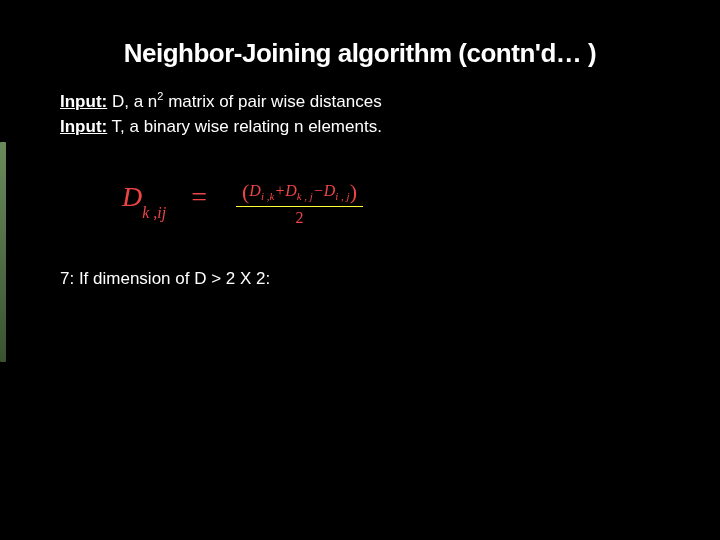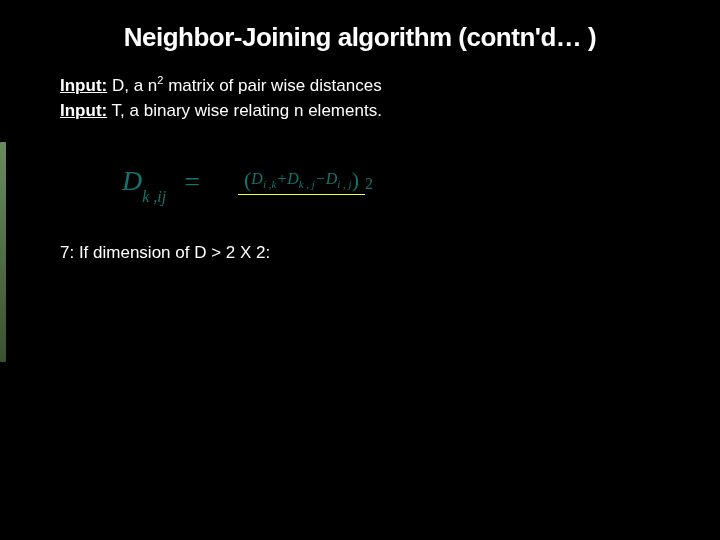--- a/index.html
+++ b/index.html
@@ -10,21 +10,21 @@
     background: #000;
     color: #fff;
     font-family: Arial, Helvetica, sans-serif;
     overflow: hidden;
   }
   .slide {
     position: relative;
     width: 720px;
     height: 540px;
     box-sizing: border-box;
-    padding: 12px 40px 20px 40px;
+    padding: 28px 40px 20px 40px;
   }
   .title {
     font-size: 26px;
     font-weight: bold;
     text-align: center;
     margin: 10px 0 20px 0;
     letter-spacing: -0.5px;
   }
   .content {
     position: relative;
@@ -48,43 +48,43 @@
   .bold { font-weight: bold; }
   .uline { text-decoration: underline; }
   .sup { font-size: 11px; vertical-align: super; }
   .spacer { height: 22px; }
   .indent { padding-left: 48px; }
 
   .formula {
     margin: 18px 0 18px 70px;
     font-family: "Times New Roman", Times, serif;
     font-style: italic;
-    color: #0f766e;
+    color: #ef4444;
     font-size: 28px;
     display: flex;
-    align-items: center;
-    gap: 14px;
+    align-items: flex-start;
+    gap: 21px;
   }
   .formula .sub {
     font-size: 16px;
     font-style: italic;
     vertical-align: sub;
     position: relative;
     top: 6px;
   }
   .formula .eq {
     font-style: normal;
     margin: 0 4px;
   }
   .frac {
     display: inline-flex;
-    flex-direction: row;
+    flex-direction: column;
     align-items: center;
     line-height: 1;
-    margin-left: 20px;
+    margin-left: 4px;
   }
   .frac .num {
     font-size: 16px;
     padding: 0 6px 3px 6px;
     border-bottom: 1.5px solid #ffff33;
     white-space: nowrap;
   }
   .frac .num .paren {
     font-size: 22px;
     vertical-align: -3px;

